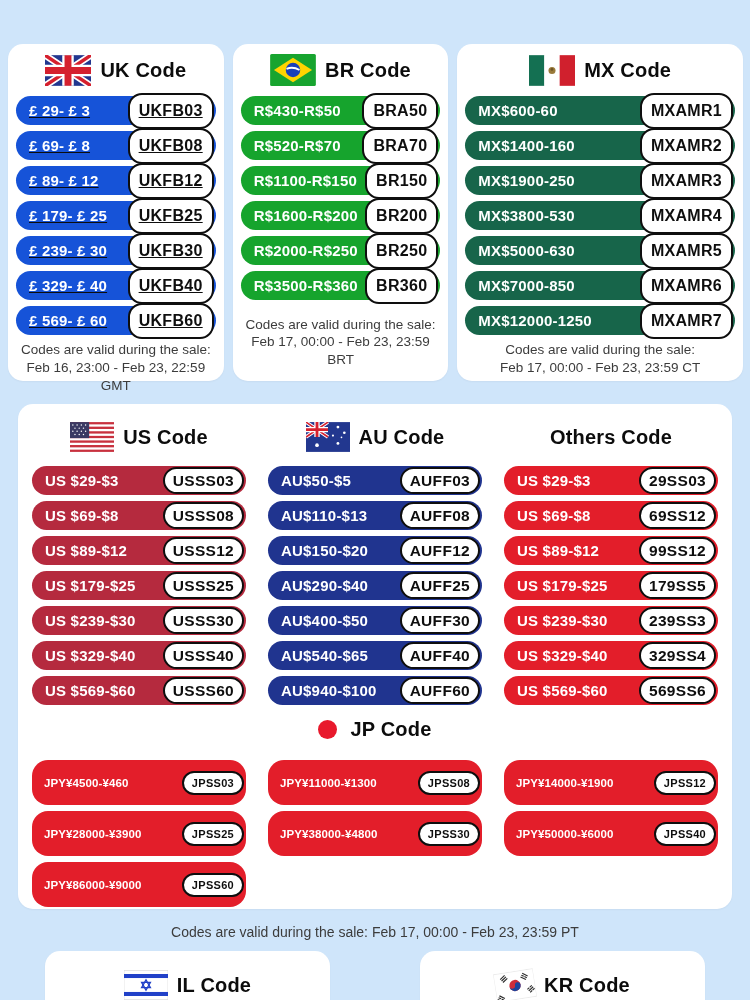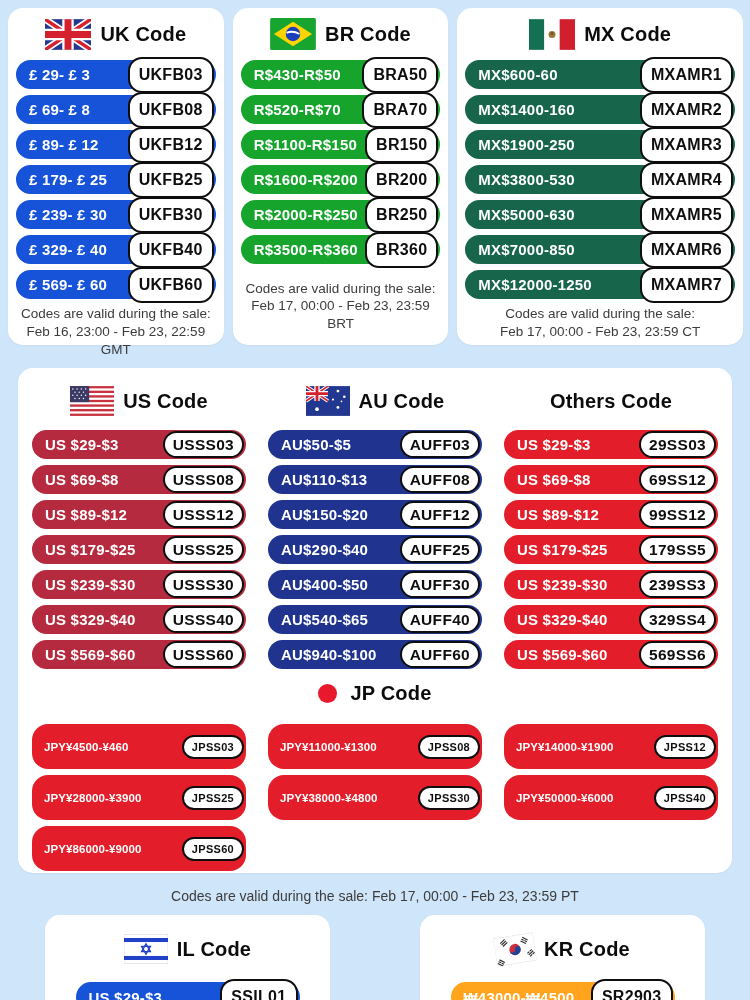--- a/index.html
+++ b/index.html
@@ -6,39 +6,39 @@
   html,body { width:750px; }
   .page {
     width:750px; height:1000px; overflow:hidden;
     background: var(--background, #cfe5fa);
     font-family:"Liberation Sans", sans-serif;
     color:#0d0d0d;
   }
   .card { background:#fff; border-radius:15px; box-shadow:0 1px 2px rgba(0,0,0,.04); }
 
   
-  .top-row { display:flex; gap:9px; padding:8px 7px 0 8px; }
+  .top-row { display:flex; gap:9px; padding:8px 7px 0 8px;margin-top:36px; }
   .top-card { flex:1; height:337px; padding:8px 8px 12px; display:flex; flex-direction:column; }
   .card-header { display:flex; align-items:center; justify-content:center; gap:9px; min-height:36px; }
   .card-title { font-size:20px; font-weight:800; letter-spacing:.2px; color:#0c0c0c; white-space:nowrap; }
   .flag { display:inline-flex; line-height:0; }
 
   .pill-list { display:flex; flex-direction:column; gap:6px; margin-top:8px; }
   .pill {
     height:29px; border-radius:16px; flex:0 0 auto;
     display:flex; align-items:center; justify-content:space-between;
     padding:0 2px 0 13px;
   }
   .range { color:#fff; font-weight:700; font-size:15px; letter-spacing:.2px; white-space:nowrap; }
   .code {
     background:#fff; border:2.5px solid #0e0e0e; border-radius:14px;
     height:36px; display:flex; align-items:center; padding:0 9px;
     font-weight:800; font-size:16px; color:#0e0e0e; letter-spacing:.3px; white-space:nowrap;
   }
-  .pill-uk { background:var(--uk_pill); }
+  .pill-uk { background:var(--uk_pill);text-decoration:underline; }
   .pill-br { background:var(--br_pill); }
   .pill-mx { background:var(--mx_pill);gap:48px; }
   .pill-us { background:var(--us_pill); }
   .pill-au { background:var(--au_pill); }
   .pill-red { background:var(--others_pill); }
   .pill-il { background:var(--il_pill); }
   .pill-kr { background:var(--kr_pill); }
 
   .top-footer { margin-top:auto; text-align:center; font-size:13.5px; color:var(--footer_text,#3c3c3c); line-height:1.32; padding-top:6px; }
 

